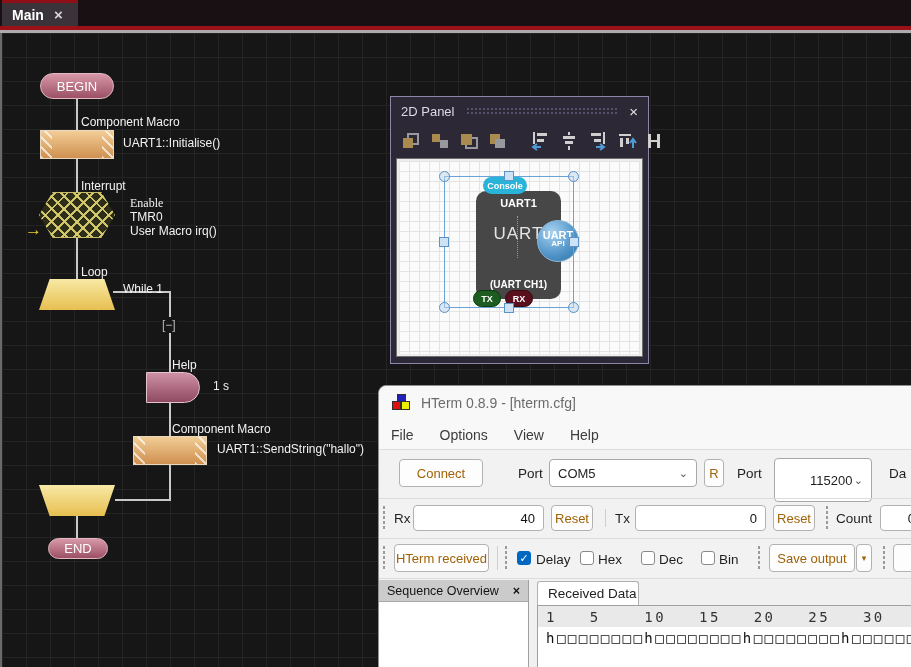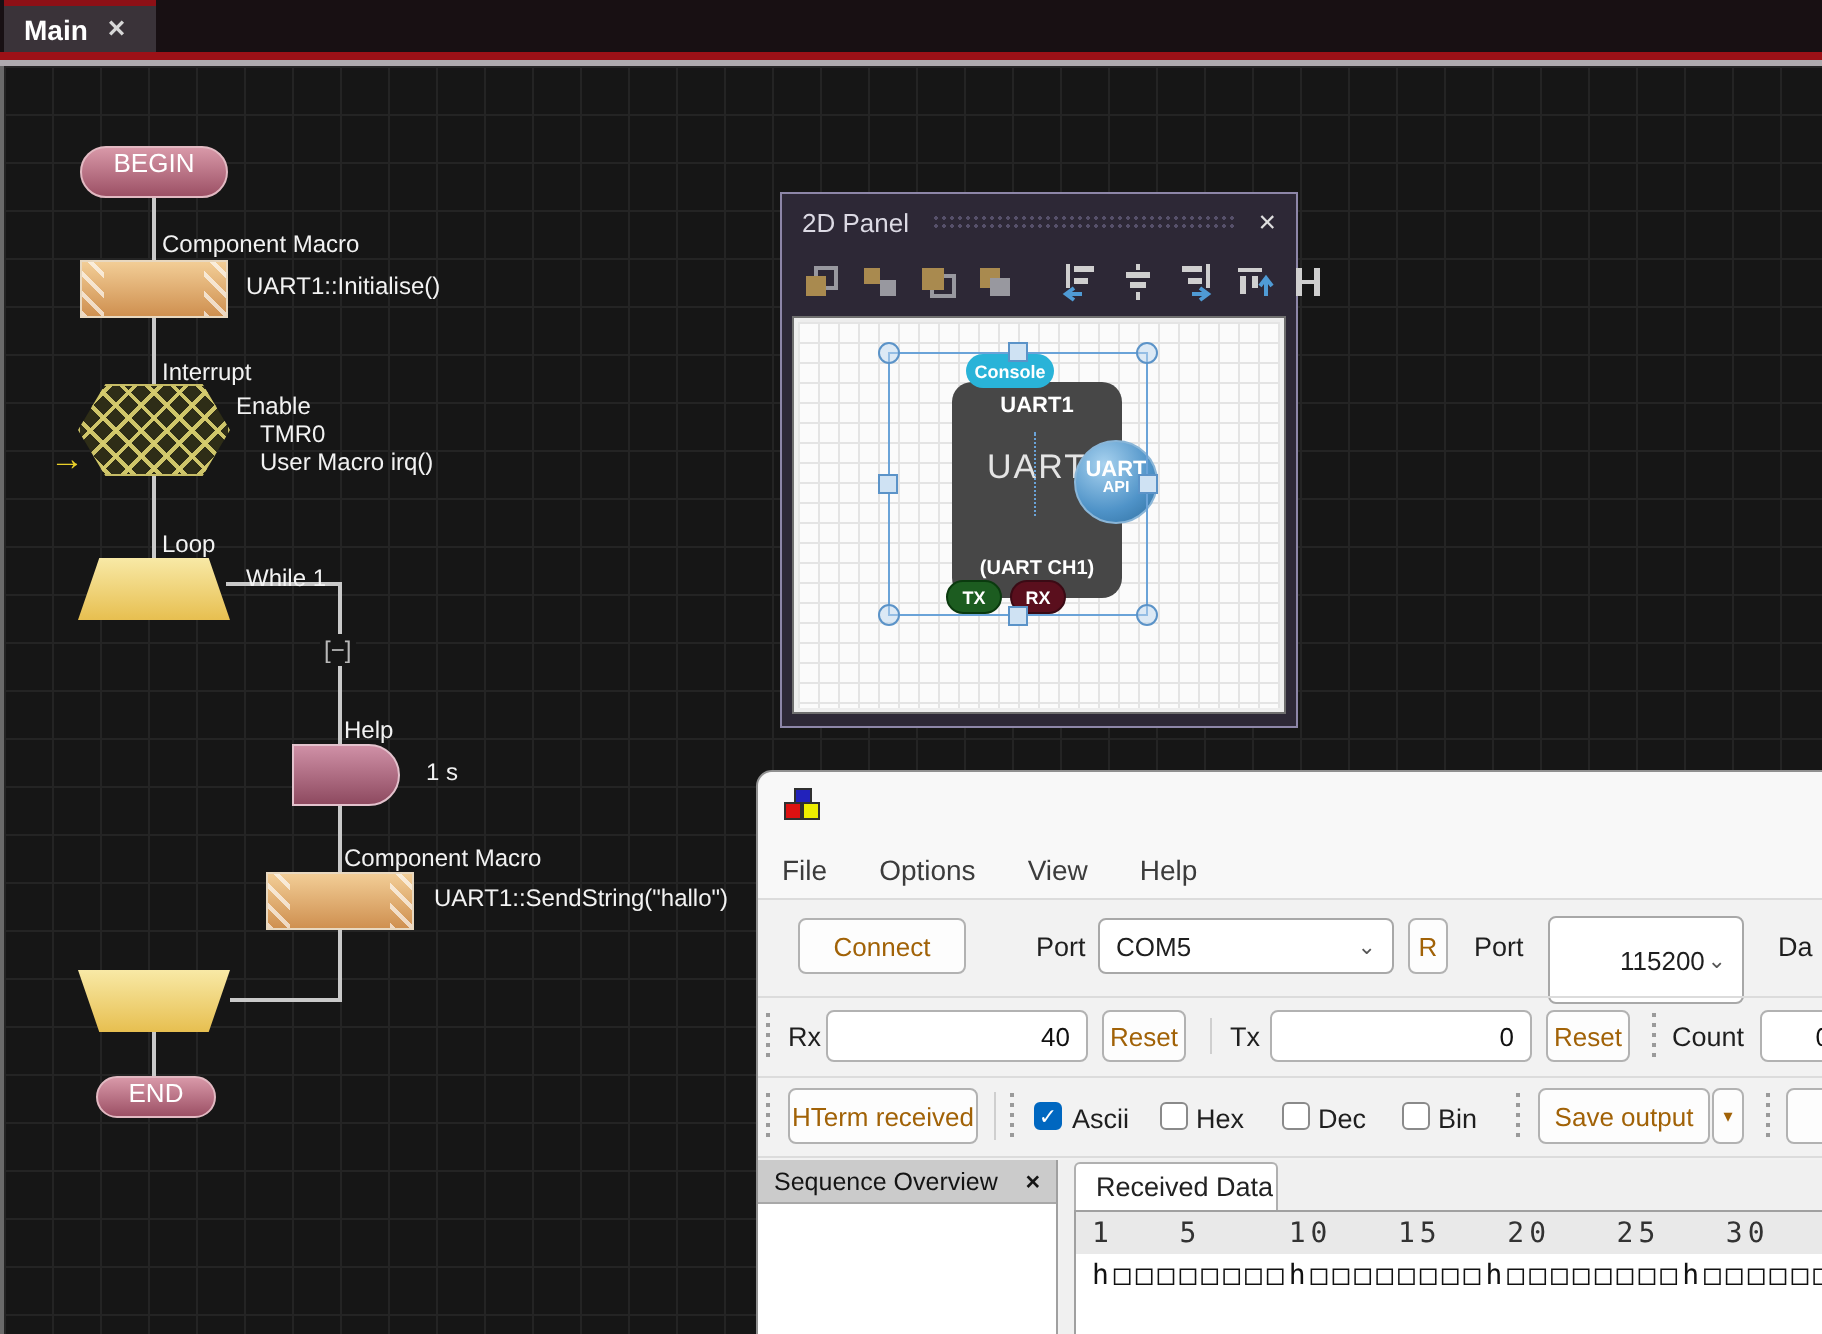--- a/index.html
+++ b/index.html
@@ -19,21 +19,21 @@
   
   #editor { position:absolute; left:0; top:33px; width:911px; height:634px;
             background-color:#161616;
             background-image:linear-gradient(#242424 1px, transparent 1px),
                              linear-gradient(90deg,#242424 1px, transparent 1px);
             background-size:24px 24px; border-left:2px solid #6a6a6a; }
   .fc-line { position:absolute; background:#c9c9c9; }
   .fc-label { position:absolute; color:#f2f2f2; font-size:12px; white-space:pre; }
   .pill { position:absolute; border-radius:13px; border:1px solid #e2b9c2;
           background:linear-gradient(#d898a8,#9c5065); color:#fff; font-size:13px;
-          display:flex; justify-content:center; }
+          display:flex; align-items:center; justify-content:center; }
   .macrobox { position:absolute; width:74px; height:29px; border:1px solid #e8d8c0;
               background:linear-gradient(#f2cd96,#cf9050); }
   .macrobox .hatch { position:absolute; top:0; width:11px; height:100%;
      background:repeating-linear-gradient(45deg, rgba(255,255,255,.65) 0 2px, rgba(0,0,0,0) 2px 7px); }
   .hexagon { position:absolute; width:76px; height:46px;
      clip-path:polygon(18% 0,82% 0,100% 50%,82% 100%,18% 100%,0 50%);
      background:#2e2d17;
      background-image:repeating-linear-gradient(45deg, rgba(215,205,110,.95) 0 2px, transparent 2px 9px),
                       repeating-linear-gradient(-45deg, rgba(215,205,110,.95) 0 2px, transparent 2px 9px);
      border:1px solid #c6bc66; }
@@ -157,21 +157,21 @@
 
   <div class="fc-label" style="left:79px; top:82px;">Component Macro</div>
   <div class="macrobox" style="left:38px; top:97px;">
     <div class="hatch" style="left:0;"></div>
     <div class="hatch" style="right:0;"></div>
   </div>
   <div class="fc-label" style="left:121px; top:103px;">UART1::Initialise()</div>
 
   <div class="fc-label" style="left:79px; top:146px;">Interrupt</div>
   <div class="hexagon" style="left:37px; top:159px;"></div>
-  <div class="fc-label" style="left:116px; top:163px;">Enable</div>
+  <div class="fc-label" style="left:128px; top:163px;font-family:Liberation Serif, serif;">Enable</div>
   <div class="fc-label" style="left:128px; top:177px;">TMR0</div>
   <div class="fc-label" style="left:128px; top:191px;">User Macro irq()</div>
   <div id="cursor-arrow" style="left:23px; top:187px;">→</div>
 
   <div class="fc-label" style="left:79px; top:232px;">Loop</div>
   <div class="loopstart" style="left:37px; top:246px;"></div>
   <div class="fc-label" style="left:121px; top:249px;">While 1</div>
 
   <div class="fc-label" style="left:158px; top:284px; color:#b8b8b8; background:#161616; padding:1px 2px;">[−]</div>
 
@@ -292,20 +292,21 @@
   </div>
 </div>
 
 <div id="hterm">
   <div id="ht-title">
     <div id="ht-icon">
       <div style="left:6px; top:1px; width:9px; height:9px; background:#2222bb;"></div>
       <div style="left:1px; top:8px; width:9px; height:9px; background:#dd1111;"></div>
       <div style="left:10px; top:8px; width:9px; height:9px; background:#eeee00;"></div>
     </div>
+    <span>HTerm 0.8.9 - [hterm.cfg]</span>
   </div>
   <div id="ht-menu">
     <span>File</span>
     <span>Options</span>
     <span>View</span>
     <span>Help</span>
   </div>
   <div class="ht-sep" style="top:63px;"></div>
 
   <div class="ht-btn" style="left:20px; top:73px; width:84px; height:28px;">Connect</div>
@@ -334,21 +335,21 @@
   <div class="grip-v" style="left:446px; top:119px;"></div>
   <div class="ht-label" style="left:457px; top:125px;">Count</div>
   <div class="ht-field" style="left:501px; top:119px; width:44px; height:26px;">0</div>
   <div class="ht-sep" style="top:152px;"></div>
 
   <div class="grip-v" style="left:3px; top:159px;"></div>
   <div class="ht-btn" style="left:15px; top:158px; width:95px; height:28px;">HTerm received</div>
   <div class="vline" style="left:118px; top:160px; height:24px;"></div>
   <div class="grip-v" style="left:125px; top:159px;"></div>
   <div class="cb on" style="left:138px; top:165px;">✓</div>
-  <div class="ht-label" style="left:157px; top:166px;">Ascii</div>
+  <div class="ht-label" style="left:157px; top:166px;">Delay</div>
   <div class="cb" style="left:201px; top:165px;"></div>
   <div class="ht-label" style="left:219px; top:166px;">Hex</div>
   <div class="cb" style="left:262px; top:165px;"></div>
   <div class="ht-label" style="left:280px; top:166px;">Dec</div>
   <div class="cb" style="left:322px; top:165px;"></div>
   <div class="ht-label" style="left:340px; top:166px;">Bin</div>
   <div class="grip-v" style="left:378px; top:159px;"></div>
   <div class="ht-btn" style="left:390px; top:158px; width:86px; height:28px;">Save output</div>
   <div class="ht-btn" style="left:477px; top:158px; width:16px; height:28px; font-size:9px;">▾</div>
   <div class="grip-v" style="left:503px; top:159px;"></div>

